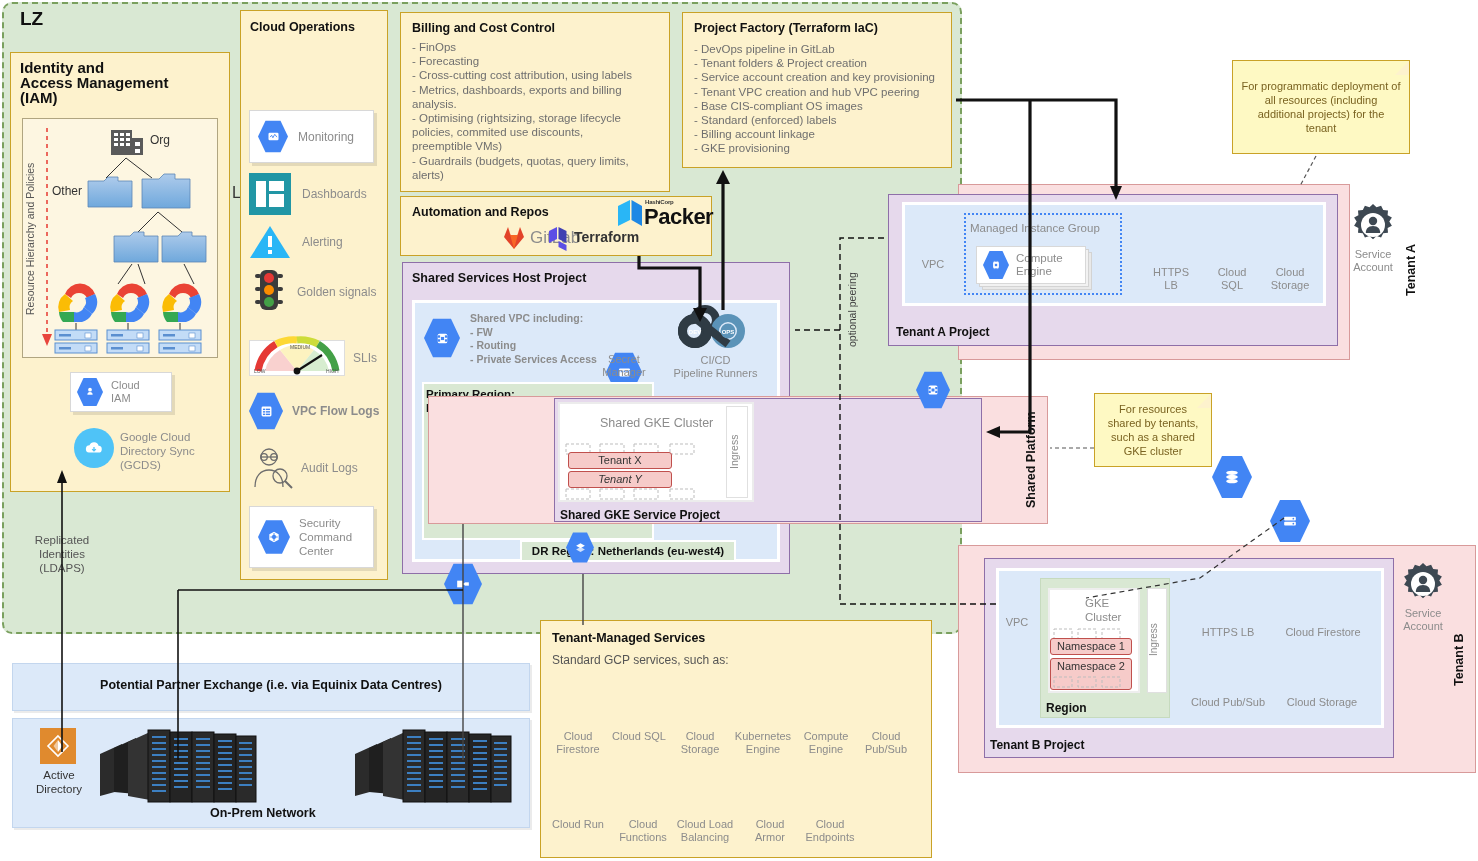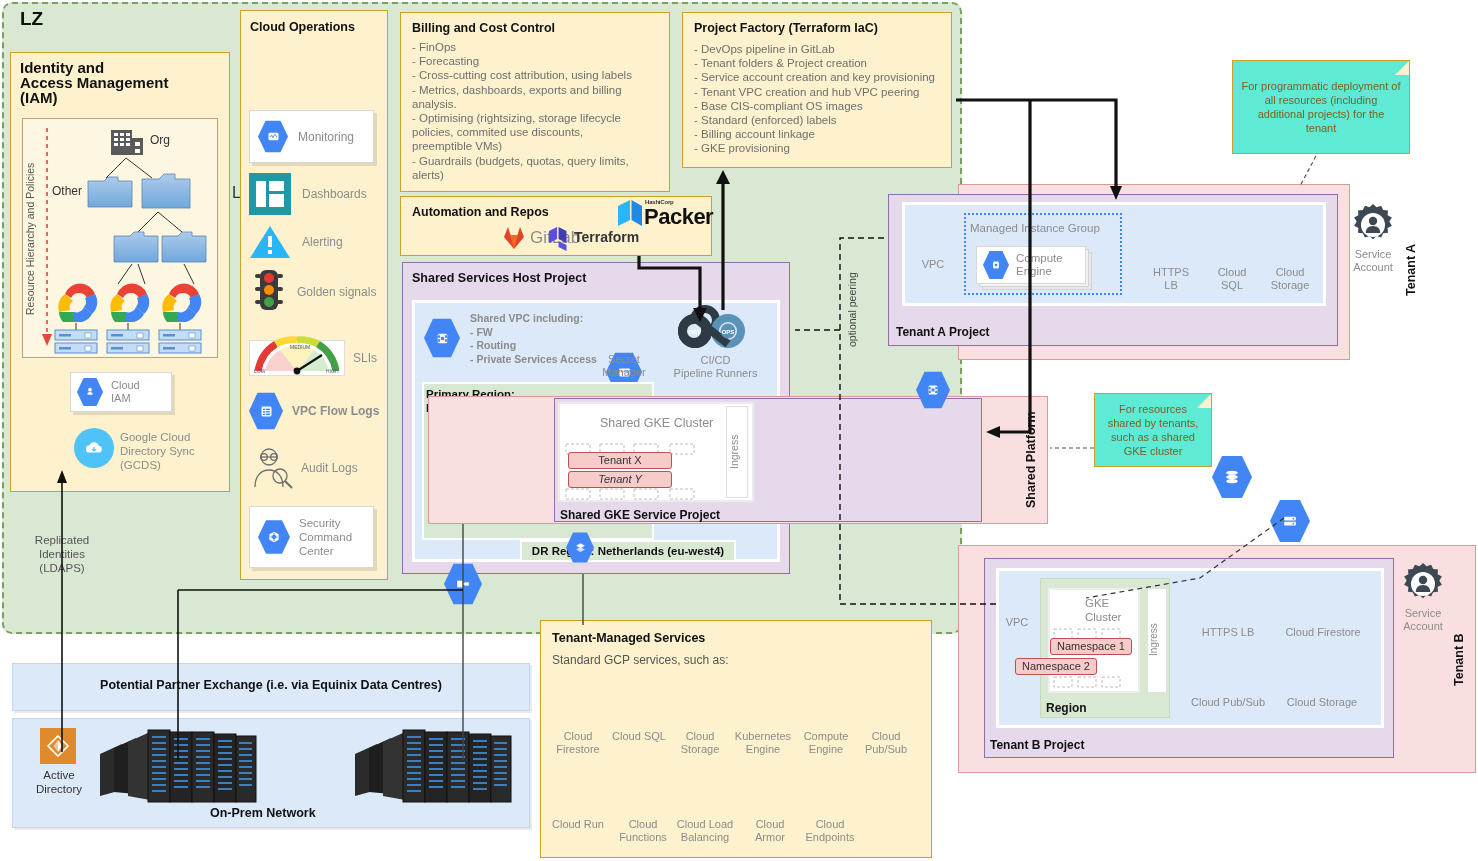--- a/index.html
+++ b/index.html
@@ -4,21 +4,21 @@
 <style>
   html,body{margin:0;padding:0;background:#fff;}
   body{font-family:"Liberation Sans",sans-serif;}
   #root{position:relative;width:1478px;height:861px;overflow:hidden;background:#fff;}
   .abs{position:absolute;box-sizing:border-box;}
   .ttl{font-weight:bold;color:#111;}
   .gray{color:#8c8c8c;}
   .hex{position:relative;display:inline-block;background:#4285f4;
        clip-path:polygon(25% 2%,75% 2%,100% 50%,75% 98%,25% 98%,0% 50%);}
   .hexw{display:flex;align-items:center;justify-content:center;color:#fff;}
-  .note{background:#5eead4;border:1px solid #c9a227;color:#7a6321;text-align:center;
+  .note{background:#fef9c3;border:1px solid #c9a227;color:#7a6321;text-align:center;
         font-size:11px;line-height:14px;display:flex;align-items:center;justify-content:center;padding:6px 8px;}
   .note:after{content:"";position:absolute;right:0;top:0;border-style:solid;
         border-width:0 0 14px 14px;border-color:transparent transparent #fdf2cd transparent;}
   .vert{writing-mode:vertical-rl;transform:rotate(180deg);}
   .bullets{font-size:11.5px;line-height:14.2px;color:#6f6f6f;white-space:pre-line;}
   .svcLbl{font-size:11px;line-height:13px;color:#8c8c8c;text-align:center;}
   .card{background:#fff;border:1px solid #d8d8d8;box-shadow:3px 3px 0 rgba(0,0,0,.10);
         display:flex;align-items:center;}
   .ns{background:#f6cbc9;border:1px solid #c0504d;color:#333;font-size:11px;
       text-align:center;border-radius:3px;line-height:15px;}
@@ -544,21 +544,21 @@
   <div class="abs gray" style="left:1085px;top:596px;width:48px;font-size:11.5px;line-height:14px;white-space:pre-line;">GKE
 Cluster</div>
   <svg class="abs" style="left:1052px;top:628px;width:84px;height:12px;">
     <g fill="none" stroke="#bdbdbd" stroke-width="1" stroke-dasharray="3,2">
       <rect x="2" y="1" width="18" height="10"></rect>
         <rect x="26" y="1" width="18" height="10"></rect>
         <rect x="50" y="1" width="18" height="10"></rect>
     </g>
   </svg>
   <div class="abs ns" style="left:1050px;top:638px;width:82px;height:17px;">Namespace 1</div>
-  <div class="abs ns" style="left:1015px;top:658px;width:82px;height:17px;text-align:center;">Namespace 2</div>
+  <div class="abs ns" style="left:1050px;top:658px;width:82px;height:32px;text-align:center;">Namespace 2</div>
   <svg class="abs" style="left:1052px;top:676px;width:84px;height:12px;">
     <g fill="none" stroke="#bdbdbd" stroke-width="1" stroke-dasharray="3,2">
       <rect x="2" y="1" width="18" height="10"></rect>
         <rect x="26" y="1" width="18" height="10"></rect>
         <rect x="50" y="1" width="18" height="10"></rect>
     </g>
   </svg>
   <div class="abs" style="left:1147px;top:588px;width:20px;height:105px;background:#fff;border:1px solid #e0e0e0;"></div>
   <div class="abs vert gray" style="left:1148px;top:592px;width:18px;height:96px;font-size:10px;text-align:center;">Ingress</div>
   <div class="abs ttl" style="left:1046px;top:701px;font-size:12px;">Region</div>

